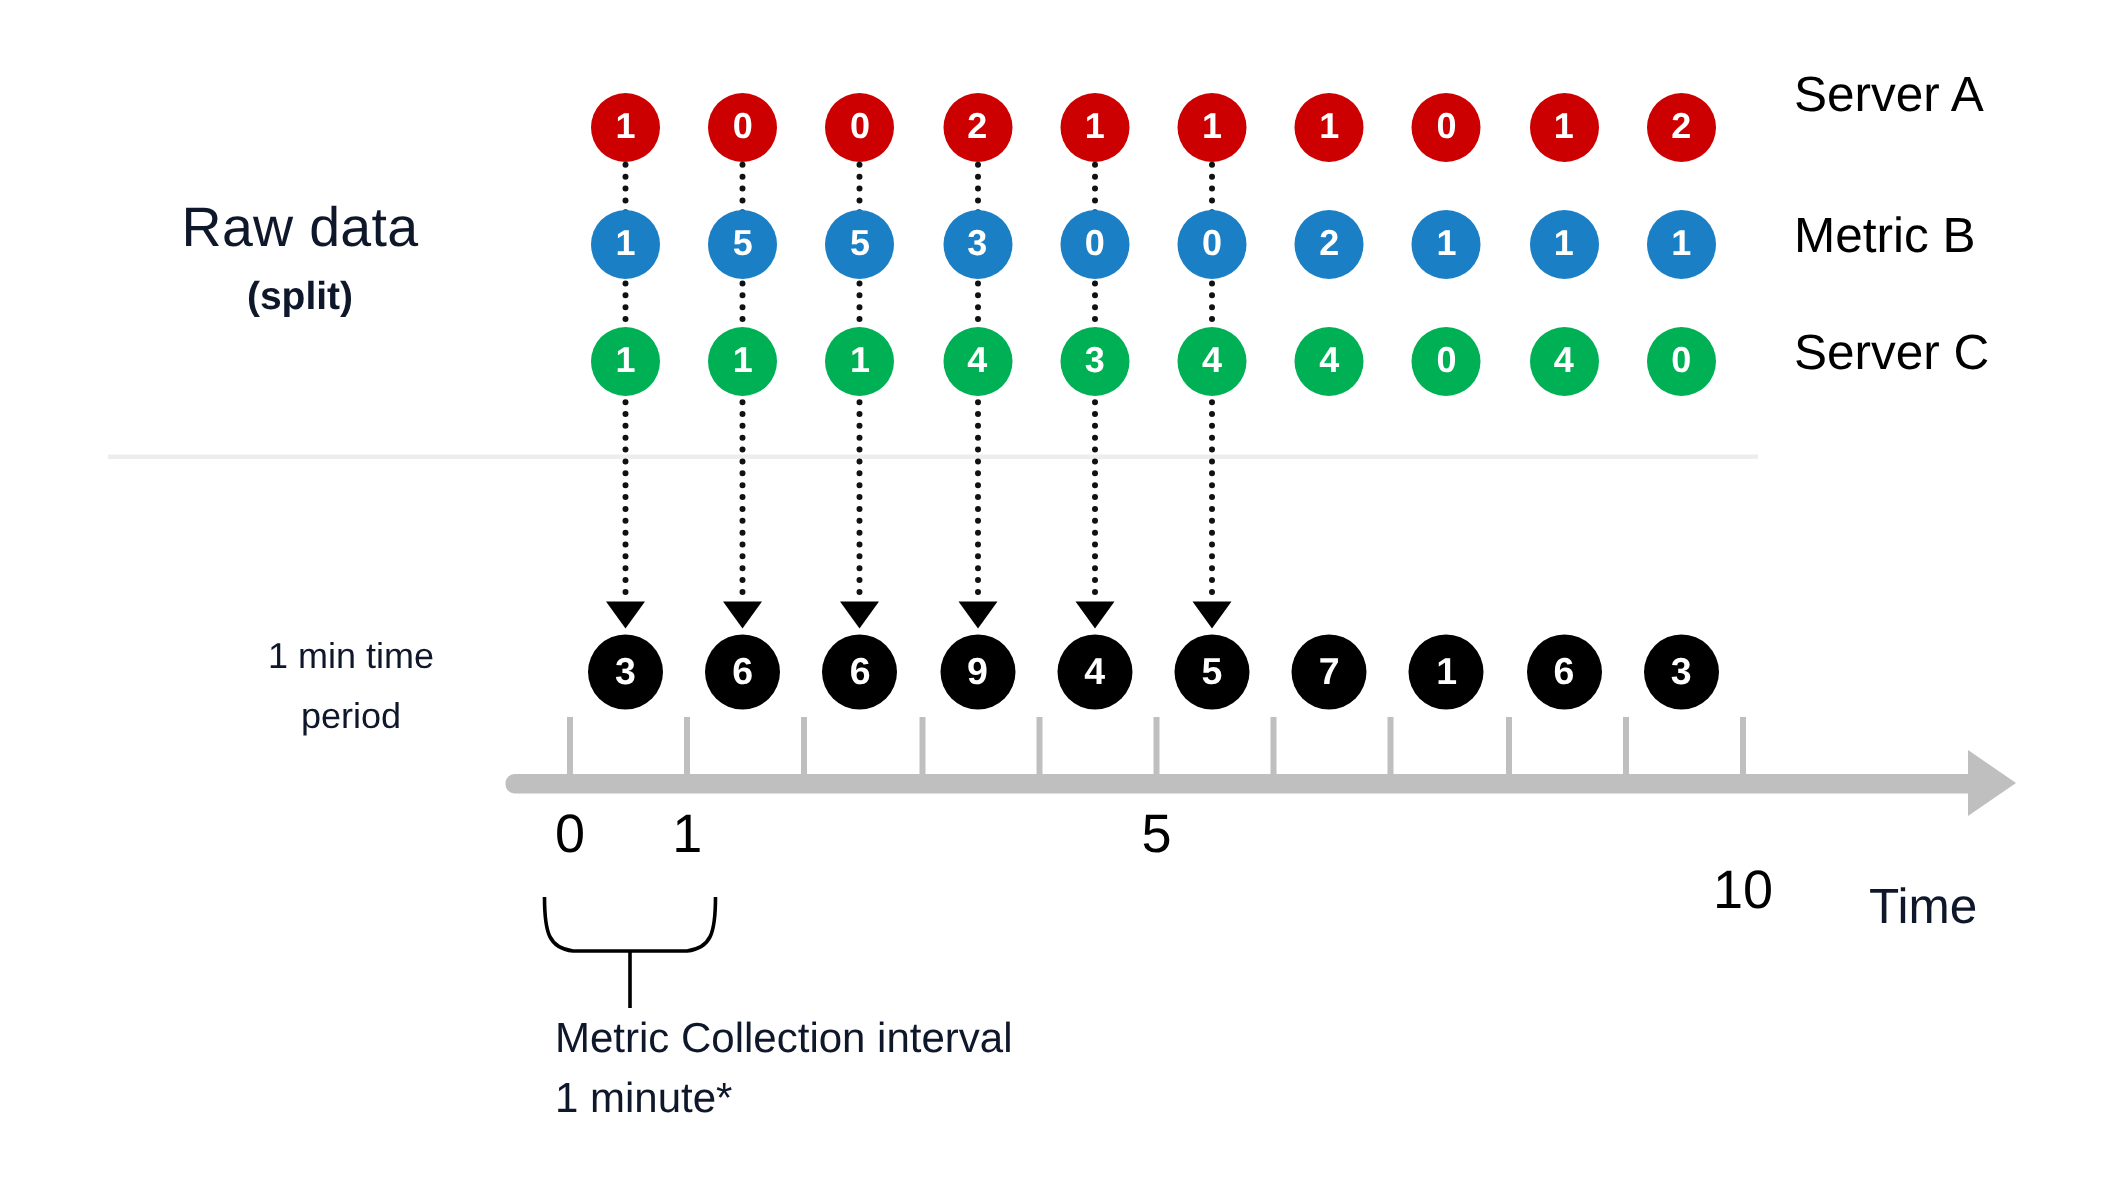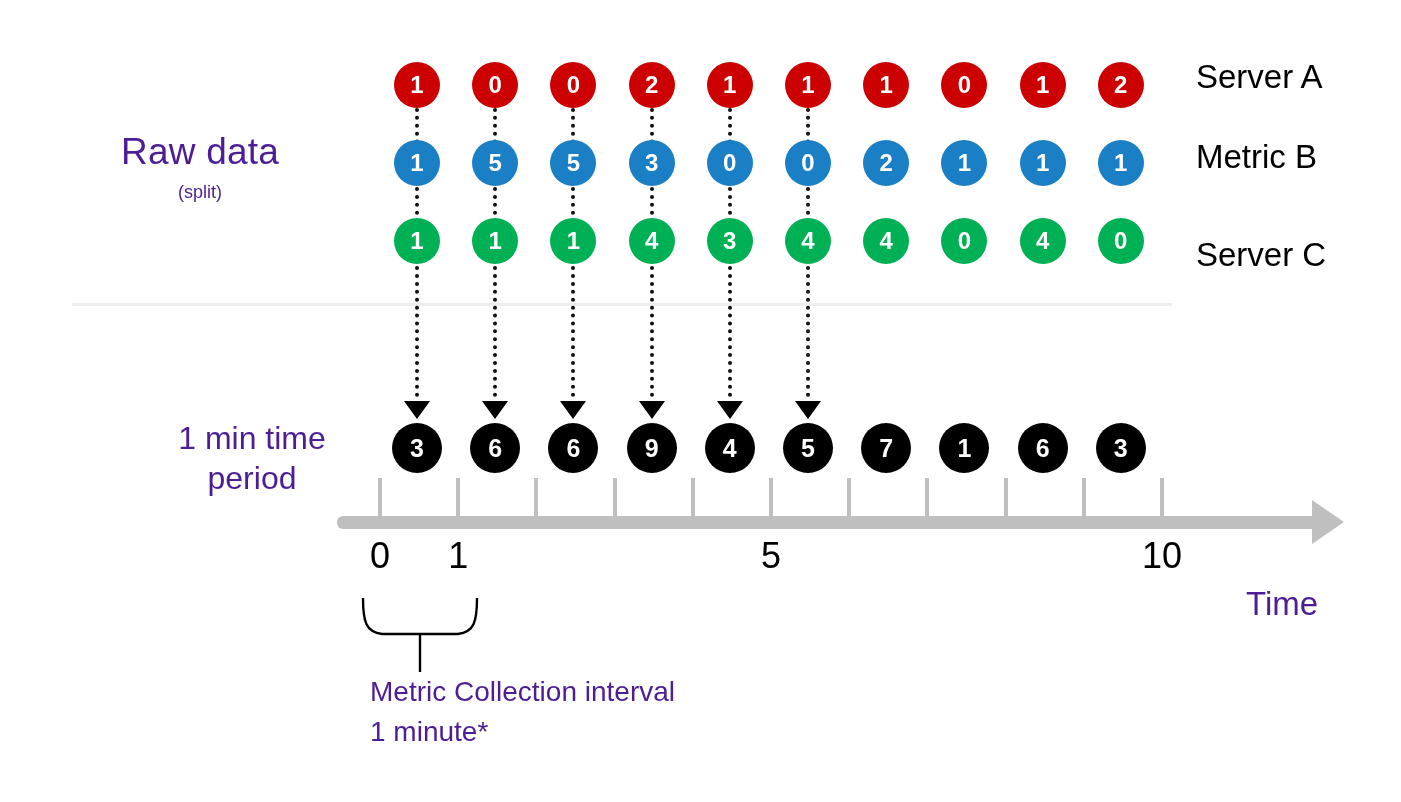--- a/index.html
+++ b/index.html
@@ -17,45 +17,46 @@
     width: 1401px;
     height: 802px;
     background: #ffffff;
     overflow: hidden;
   }
 
   
   .label {
     position: absolute;
     white-space: nowrap;
-    color: #4c1d95;
+    color: #0f172a;
     font-weight: 400;
   }
   #raw-data-title {
     left: 0; top: 131px;
     width: 400px;
     text-align: center;
     font-size: 37px;
     letter-spacing: .2px;
   }
   #raw-data-sub {
     left: 0; top: 182px;
     width: 400px;
     text-align: center;
-    font-size: 18px;
+    font-size: 26px;
+    font-weight: bold;
   }
   #aggregated-title {
     left: 50px; top: 325px;
     font-size: 37px;
   }
   #period-title {
-    left: 122px; top: 418px;
+    left: 104px; top: 418px;
     width: 260px;
     text-align: center;
-    font-size: 32px;
+    font-size: 24px;
     line-height: 40px;
   }
   .server-label {
     position: absolute;
     left: 1196px;
     font-size: 33px;
     color: #000;
     white-space: nowrap;
   }
   #time-axis-label {
@@ -231,32 +232,32 @@
       <div class="tick" style="left: 534.4px;"></div>
       <div class="tick" style="left: 612.6px;"></div>
       <div class="tick" style="left: 690.8px;"></div>
       <div class="tick" style="left: 769px;"></div>
       <div class="tick-label" style="left: 771px;">5</div>
       <div class="tick" style="left: 847.2px;"></div>
       <div class="tick" style="left: 925.4px;"></div>
       <div class="tick" style="left: 1003.6px;"></div>
       <div class="tick" style="left: 1081.8px;"></div>
       <div class="tick" style="left: 1160px;"></div>
-      <div class="tick-label" style="left: 1162px;">10</div>
+      <div class="tick-label" style="left: 1162px; margin-top: 37px;">10</div>
     </div>
 
   <div id="axis-line"></div>
   <div id="axis-arrow"></div>
   <div class="label" id="time-axis-label">Time</div>
 
   <div id="brace-wrap">
     <svg width="120" height="78" viewBox="0 0 120 78" fill="none">
       <path d="M3 2 C3 26, 6 36, 22 38 L98 38 C114 36, 117 26, 117 2" stroke="#000000" stroke-width="2.4" fill="none"></path>
       <path d="M60 38 L60 76" stroke="#000000" stroke-width="2.4"></path>
     </svg>
   </div>
 
   <div class="label" id="interval-caption">Metric Collection interval
 1 minute*</div>
-<div class="server-label" style="top: 58px; text-align: center;">Server A</div>
+<div class="server-label" style="top: 44px; text-align: center;">Server A</div>
     <div class="server-label" style="top: 138px;">Metric B</div>
-    <div class="server-label" style="top: 216px; margin-top: 20px;">Server C</div>
+    <div class="server-label" style="top: 216px;">Server C</div>
   </div>
 
 </body></html>

